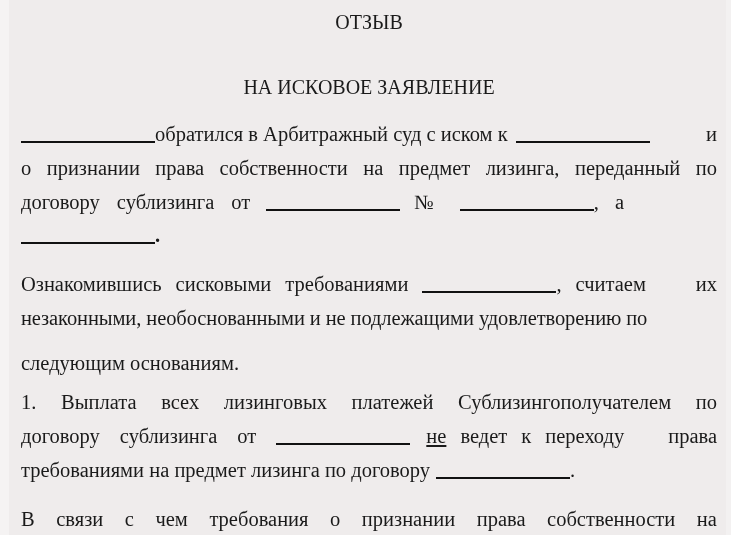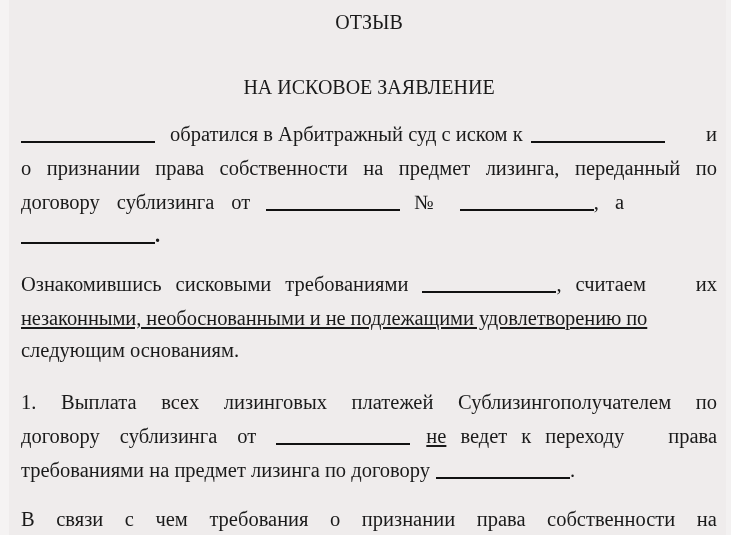--- a/index.html
+++ b/index.html
@@ -52,21 +52,21 @@
 <div class="edge-left"></div>
 <div class="page"></div>
 <div class="edge-right"></div>
 
 <div class="content">
   <div class="title t1">ОТЗЫВ</div>
   <div class="title t2">НА ИСКОВОЕ ЗАЯВЛЕНИЕ</div>
 
   <div class="line" style="top:121px;">
     <span class="blank"></span>
-    <span style="margin-left:15px;">обратился в Арбитражный суд с иском к</span>
+    <span style="margin-left:0;">обратился в Арбитражный суд с иском к</span>
     <span class="blank" style="margin-left:8px;"></span>
     <span style="margin-left:auto;">и</span>
   </div>
 
   <div class="line justify" style="top:155px;">
     <span>о</span>
     <span>признании</span>
     <span>права</span>
     <span>собственности</span>
     <span>на</span>
@@ -97,24 +97,24 @@
     <span style="margin-left:14px;">с</span>
     <span style="">исковыми</span>
     <span style="margin-left:14px;">требованиями</span>
     <span class="blank" style="margin-left:14px;"></span>
     <span>,</span>
     <span style="margin-left:14px;">считаем</span>
     <span style="margin-left:auto;">их</span>
   </div>
 
   <div class="line" style="top:305px;">
-    <span style="letter-spacing:-0.1px;text-decoration:underline;">незаконными, необоснованными и не подлежащими удовлетворению по</span>
+    <span style="letter-spacing:-0.1px;">незаконными, необоснованными и не подлежащими удовлетворению по</span>
   </div>
 
-  <div class="line" style="top:337px;">
+  <div class="line" style="top:350px;">
     <span>следующим основаниям.</span>
   </div>
 
   <div class="line justify" style="top:389px;">
     <span>1.</span>
     <span>Выплата</span>
     <span>всех</span>
     <span>лизинговых</span>
     <span>платежей</span>
     <span>Сублизингополучателем</span>

